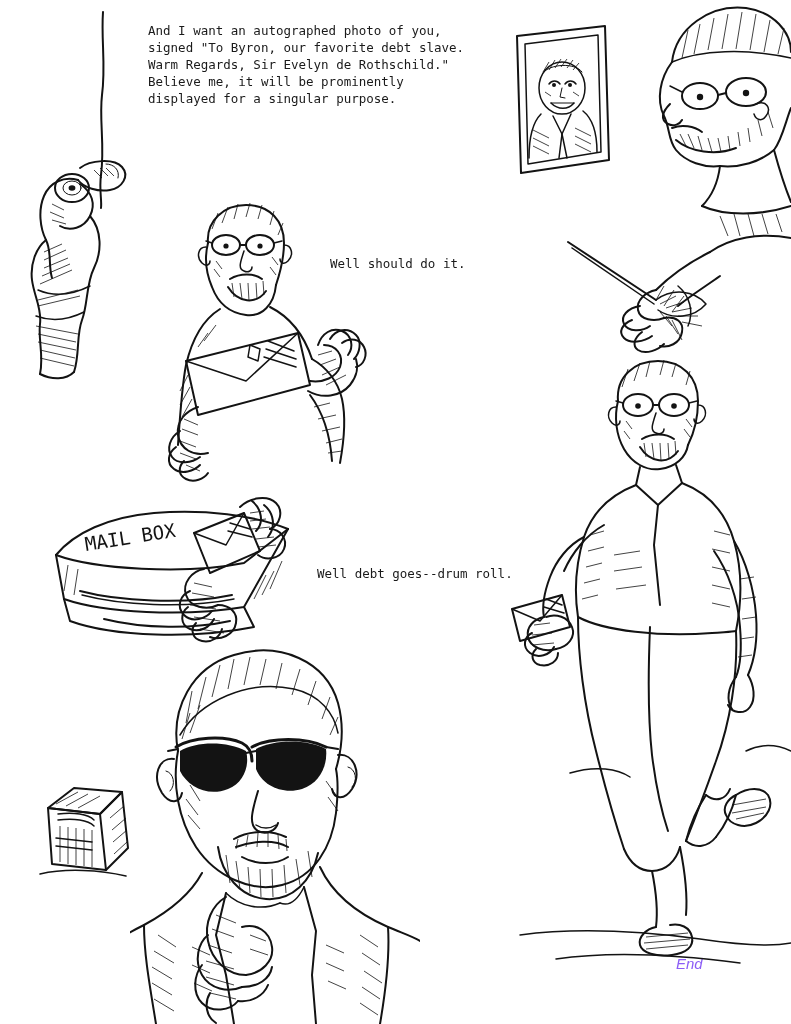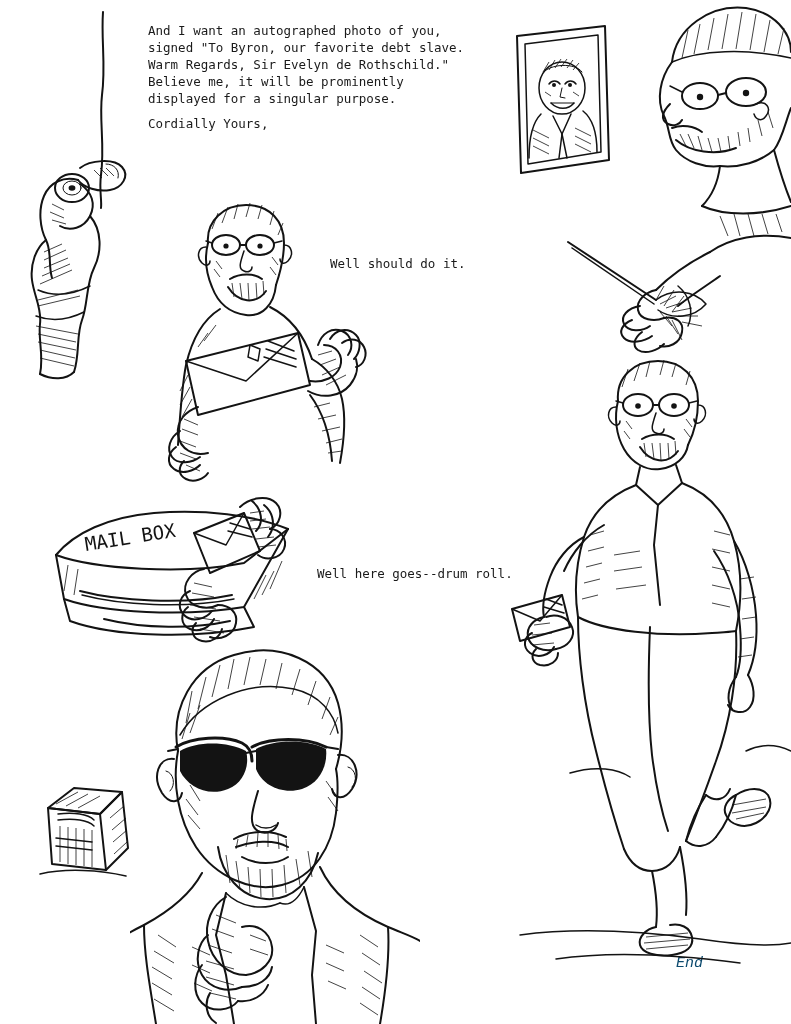--- a/index.html
+++ b/index.html
@@ -21,24 +21,24 @@
     position: absolute;
     font-family: "DejaVu Sans Mono", monospace;
     font-size: 12.5px;
     line-height: 17px;
     color: #1a1a1a;
     white-space: pre-wrap;
     letter-spacing: 0px;
   }
   .sig {
     position: absolute;
-    font-family: Liberation Mono, monospace;
+    font-family: Liberation Sans, sans-serif;
     font-size: 15px;
     font-style: italic;
-    color: #0c4a6e;
+    color: #8b5cf6;
   }
   
   .art {
     position: absolute;
     pointer-events: none;
   }
   .art svg { display: block; }
   .ink { fill: none; stroke: #131313; stroke-linecap: round; stroke-linejoin: round; }
   .ink-fill { fill: #131313; stroke: none; }
   .w1 { stroke-width: 1; }
@@ -51,27 +51,26 @@
 <body>
 
 <div id="page">
 
   <div class="cap" style="left:148px; top:22px; width:360px;">And I want an autographed photo of you,
 signed "To Byron, our favorite debt slave.
 Warm Regards, Sir Evelyn de Rothschild."
 Believe me, it will be prominently
 displayed for a singular purpose.</div>
 
-  <div class="cap" style="left:148px; top:115px; width:260px;">Cordially Yours,</div>
 
 
   <div class="cap" style="left:330px; top:255px; width:260px;">Well should do it.</div>
 
 
-  <div class="cap" style="left:317px; top:565px; width:280px;">Well here goes--drum roll.</div>
+  <div class="cap" style="left:317px; top:565px; width:280px;">Well debt goes--drum roll.</div>
 
 
   <div class="sig" style="left:676px; top:955px;">End</div>
 
   <div class="art" style="left:85px; top:10px; width:40px; height:200px;">
     <svg width="40" height="200" viewBox="0 0 40 200">
       <path class="ink w2" d="M18 2 C 16 30, 21 55, 17 85 C 14 110, 20 135, 16 165 C 14 180, 17 190, 16 198"></path>
     </svg>
   </div>
 

